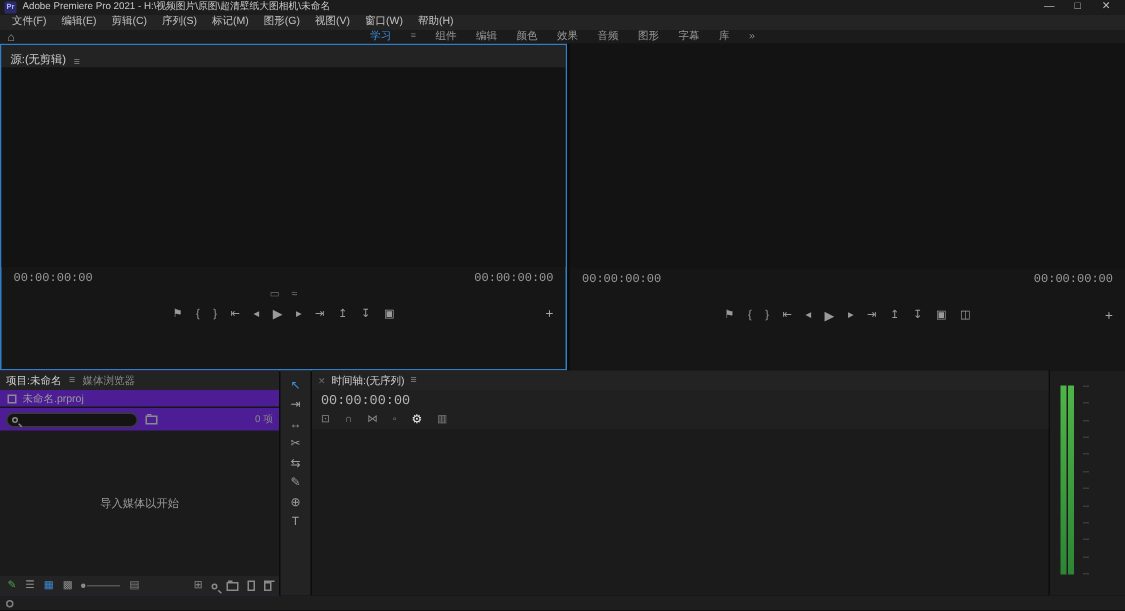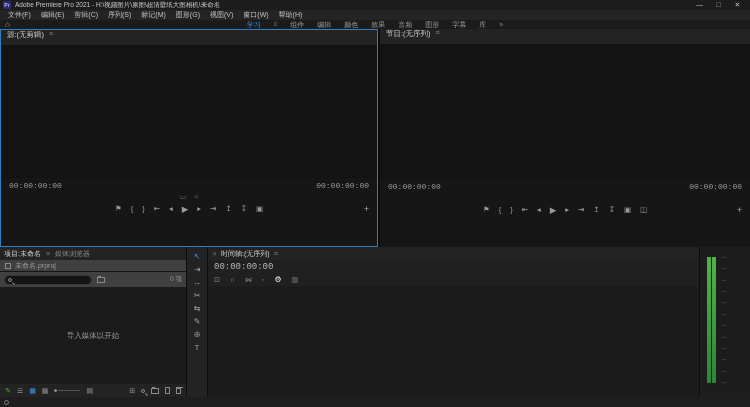--- a/index.html
+++ b/index.html
@@ -21,39 +21,39 @@
   .ws-tab { font-size:7px; line-height:9px; color:#969696; white-space:nowrap; }
   .ws-tab.active { color:#3f8fe0; }
   .ws-menu { font-size:6px; color:#7a7a7a; line-height:9px; }
   .ws-overflow { font-size:7px; color:#8a8a8a; line-height:9px; }
 
   
   .monitors { height:218px; display:flex; gap:2px; background:#0c0c0c; }
   .panel { display:flex; flex-direction:column; background:#161616; }
   .src-panel { width:378px; border:1px solid #2f7ec7; }
   .prg-panel { flex:1; }
-  .mon-tabs { height:15px; background:#232323; display:flex; align-items:flex-start; gap:5px; padding:0 6px; flex:0 0 auto; }
+  .mon-tabs { height:15px; background:#232323; display:flex; align-items:flex-end; gap:5px; padding:0 6px; flex:0 0 auto; }
   .mon-tab-label { font-size:7.5px; color:#cfcfcf; white-space:nowrap; }
   .panel-menu { font-size:7px; color:#8a8a8a; }
   .mon-viewer { flex:1; background:#131313; }
   .tc-row { height:14px; display:flex; justify-content:space-between; align-items:center; padding:0 8px; flex:0 0 auto; }
   .tc { font-family:Liberation Mono, monospace; font-size:8px; color:#9a9a9a; letter-spacing:0; }
   .drag-row { height:10px; display:flex; justify-content:center; gap:8px; align-items:center; flex:0 0 auto; }
   .drag-ic { font-size:7px; color:#6f6f6f; line-height:10px; }
   .transport { height:14px; position:relative; display:flex; justify-content:center; align-items:center; gap:9px; flex:0 0 auto; }
   .tr-btn { font-size:7.5px; color:#9a9a9a; line-height:14px; }
   .tr-play { font-size:8.5px; }
   .plus-btn { position:absolute; right:8px; top:0; font-size:9px; color:#aaa; line-height:14px; }
   .mon-pad { height:30px; flex:0 0 auto; }
 
   
   .bottom { height:150px; display:flex; gap:1px; background:#0c0c0c; }
 
   
-  .proj-panel { width:186px; background:#404040; display:flex; flex-direction:column; }
+  .proj-panel { width:186px; background:#4c1d95; display:flex; flex-direction:column; }
   .pp-tabs { height:13px; background:#232323; display:flex; align-items:center; gap:5px; padding:0 4px; flex:0 0 auto; }
   .pp-tab { font-size:7px; white-space:nowrap; }
   .pp-tab.active { color:#d0d0d0; }
   .pp-tab.inactive { color:#8a8a8a; }
   .pp-crumb { height:12px; display:flex; align-items:center; gap:4px; padding:0 5px; flex:0 0 auto; border-bottom:1px solid #161616; }
   .file-icon { width:6px; height:6px; border:1px solid #8a8a8a; }
   .pp-crumb-label { font-size:7px; color:#9a9a9a; }
   .pp-search-row { height:15px; display:flex; align-items:center; gap:5px; padding:0 4px; flex:0 0 auto; }
   .search-box { width:88px; height:10px; background:#141414; border:1px solid #3a3a3a; border-radius:5px;
                 display:flex; align-items:center; padding:0 3px; }
@@ -176,24 +176,20 @@
       <span class="tr-btn">⇥</span>
       <span class="tr-btn">↥</span>
       <span class="tr-btn">↧</span>
       <span class="tr-btn">▣</span>
       <span class="plus-btn">+</span>
     </div>
     <div class="mon-pad"></div>
   </div>
 
   <div class="panel prg-panel">
-    <div class="mon-tabs">
-      <span class="mon-tab-label">节目:(无序列)</span>
-      <span class="panel-menu">≡</span>
-    </div>
     <div class="mon-viewer"></div>
     <div class="tc-row">
       <span class="tc">00:00:00:00</span>
       <span class="tc">00:00:00:00</span>
     </div>
     <div class="drag-row"></div>
     <div class="transport">
       <span class="tr-btn">⚑</span>
       <span class="tr-btn">{</span>
       <span class="tr-btn">}</span>

